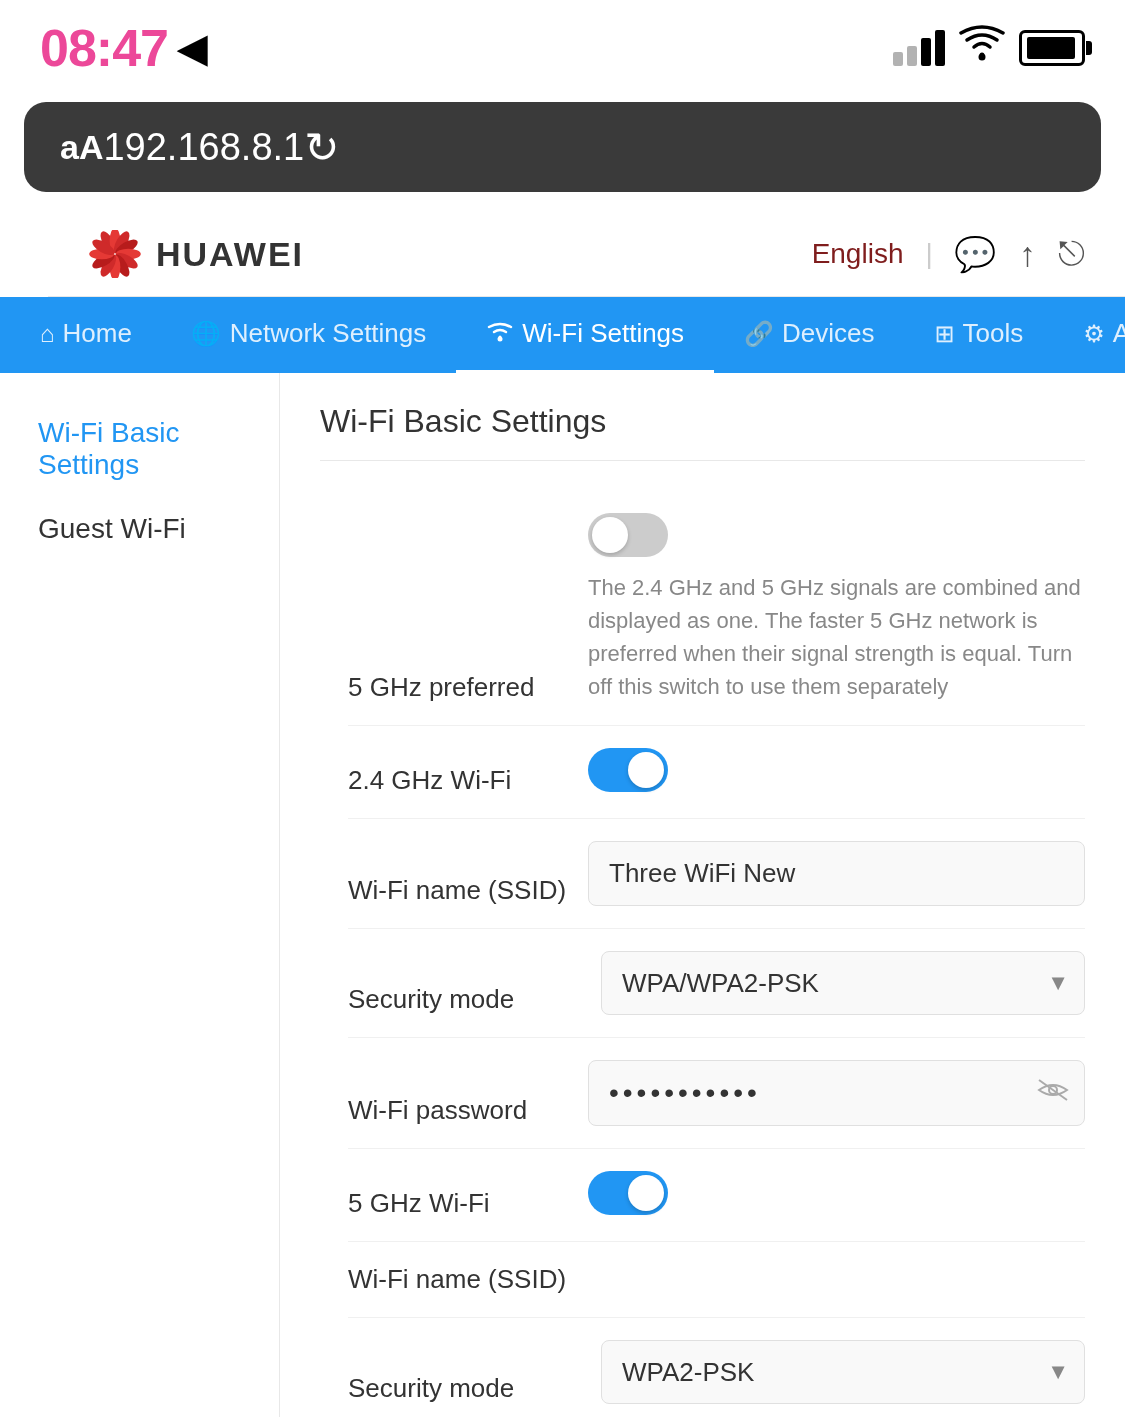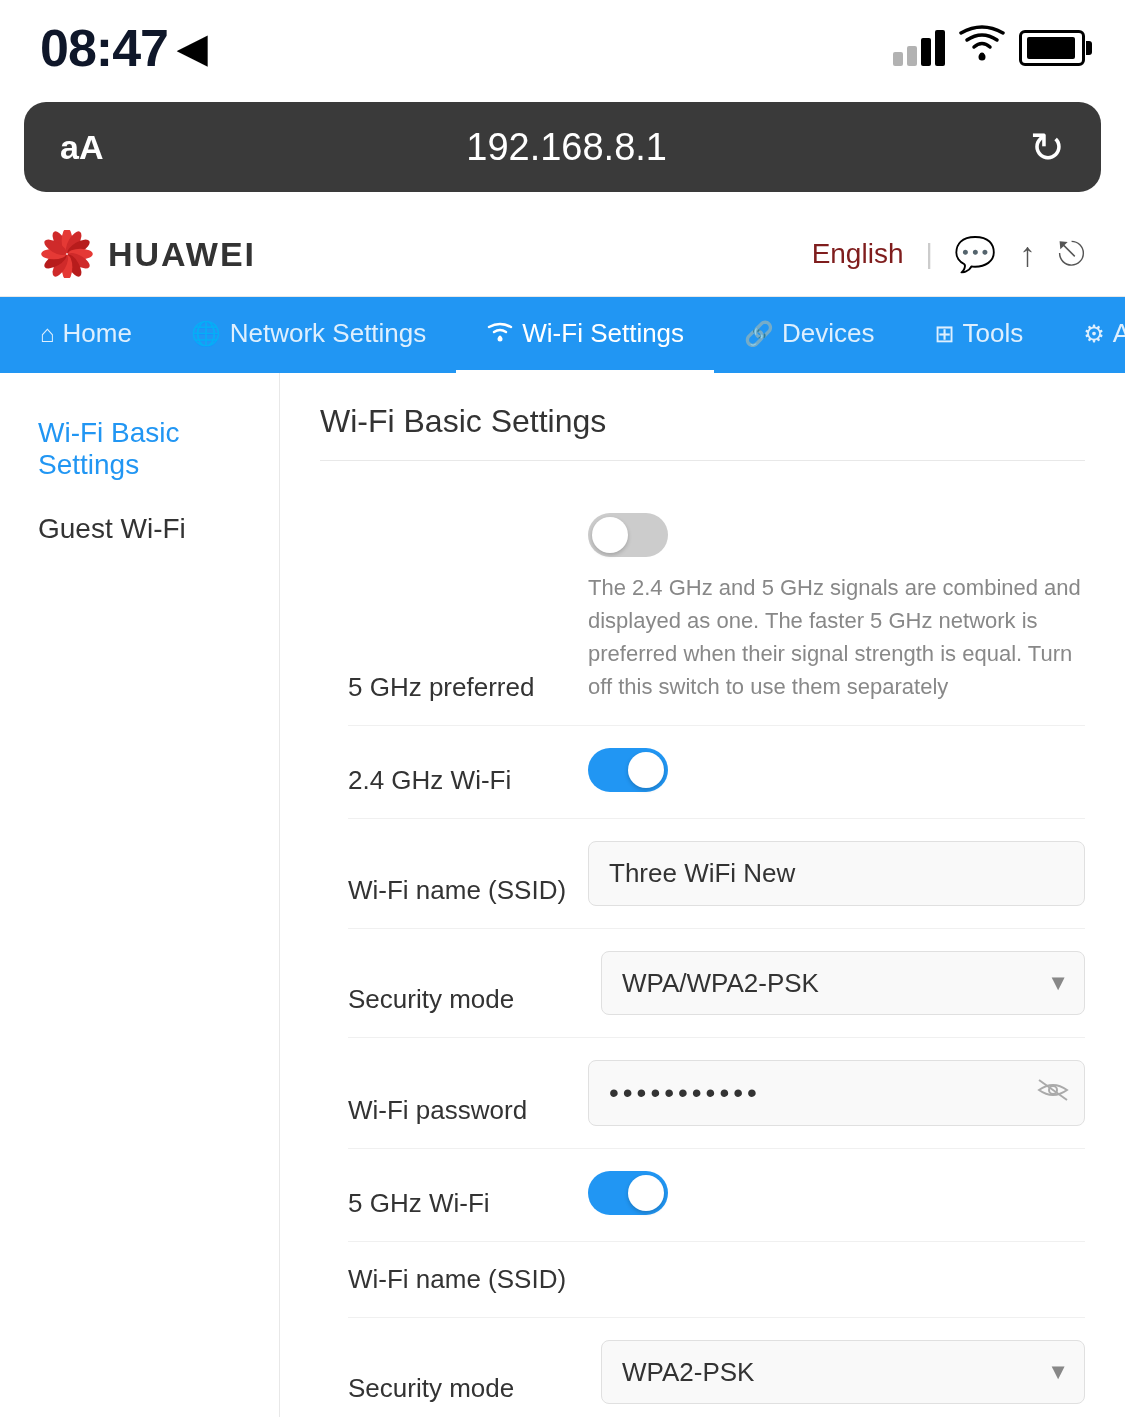--- a/index.html
+++ b/index.html
@@ -4,21 +4,21 @@
   <meta name="viewport" content="width=1125">
   <style>
     * { box-sizing: border-box; margin: 0; padding: 0; }
     body { font-family: -apple-system, 'Helvetica Neue', Arial, sans-serif; background: #fff; width: 1125px; min-height: 1417px; }
 
     
     .status-bar {
       display: flex; align-items: center; justify-content: space-between;
       padding: 18px 40px 14px 40px; background: #fff;
     }
-    .status-time { font-size: 52px; font-weight: 700; color: #0f172a; letter-spacing: -1px; }
+    .status-time { font-size: 52px; font-weight: 700; color: #ec4899; letter-spacing: -1px; }
     .status-icons { display: flex; align-items: center; gap: 14px; }
     .signal-bars { display: flex; align-items: flex-end; gap: 4px; }
     .signal-bar { background: #000; border-radius: 2px; width: 10px; }
     .signal-bar.b1 { height: 14px; opacity: 0.3; }
     .signal-bar.b2 { height: 20px; opacity: 0.3; }
     .signal-bar.b3 { height: 28px; }
     .signal-bar.b4 { height: 36px; }
     .wifi-icon { font-size: 42px; }
     .battery-icon {
       display: flex; align-items: center;
@@ -30,31 +30,31 @@
       position: absolute; right: -10px; top: 50%; transform: translateY(-50%);
       width: 6px; height: 14px; background: #000; border-radius: 0 3px 3px 0;
     }
 
     
     .address-bar-wrap {
       padding: 10px 24px 20px 24px; background: #fff;
     }
     .address-bar {
       background: #3a3a3a; border-radius: 22px;
-      display: flex; align-items: center; justify-content: space-between;
+      display: flex; align-items: center; 
       padding: 22px 36px; height: 90px;
     }
     .address-aa { color: #fff; font-size: 34px; font-weight: 600; }
     .address-url { color: #fff; font-size: 38px; font-weight: 400; }
     .address-reload { color: #fff; font-size: 38px; }
 
     
     .huawei-header {
       display: flex; align-items: center; justify-content: space-between;
-      padding: 18px 40px; border-bottom: 1px solid #e8e8e8;
+      padding: 18px 40px; border-bottom: 1px solid #e8e8e8; margin-left: 48px;
     }
     .huawei-logo { display: flex; align-items: center; gap: 14px; }
     .huawei-logo-text { font-size: 34px; font-weight: 600; color: #333; letter-spacing: 2px; }
     .huawei-right { display: flex; align-items: center; gap: 22px; }
     .huawei-lang { font-size: 28px; color: #7f1d1d; }
     .huawei-sep { color: #ccc; font-size: 28px; }
     .huawei-icon { font-size: 34px; color: #555; cursor: pointer; }
 
     
     .logo-svg { width: 54px; height: 48px; }

